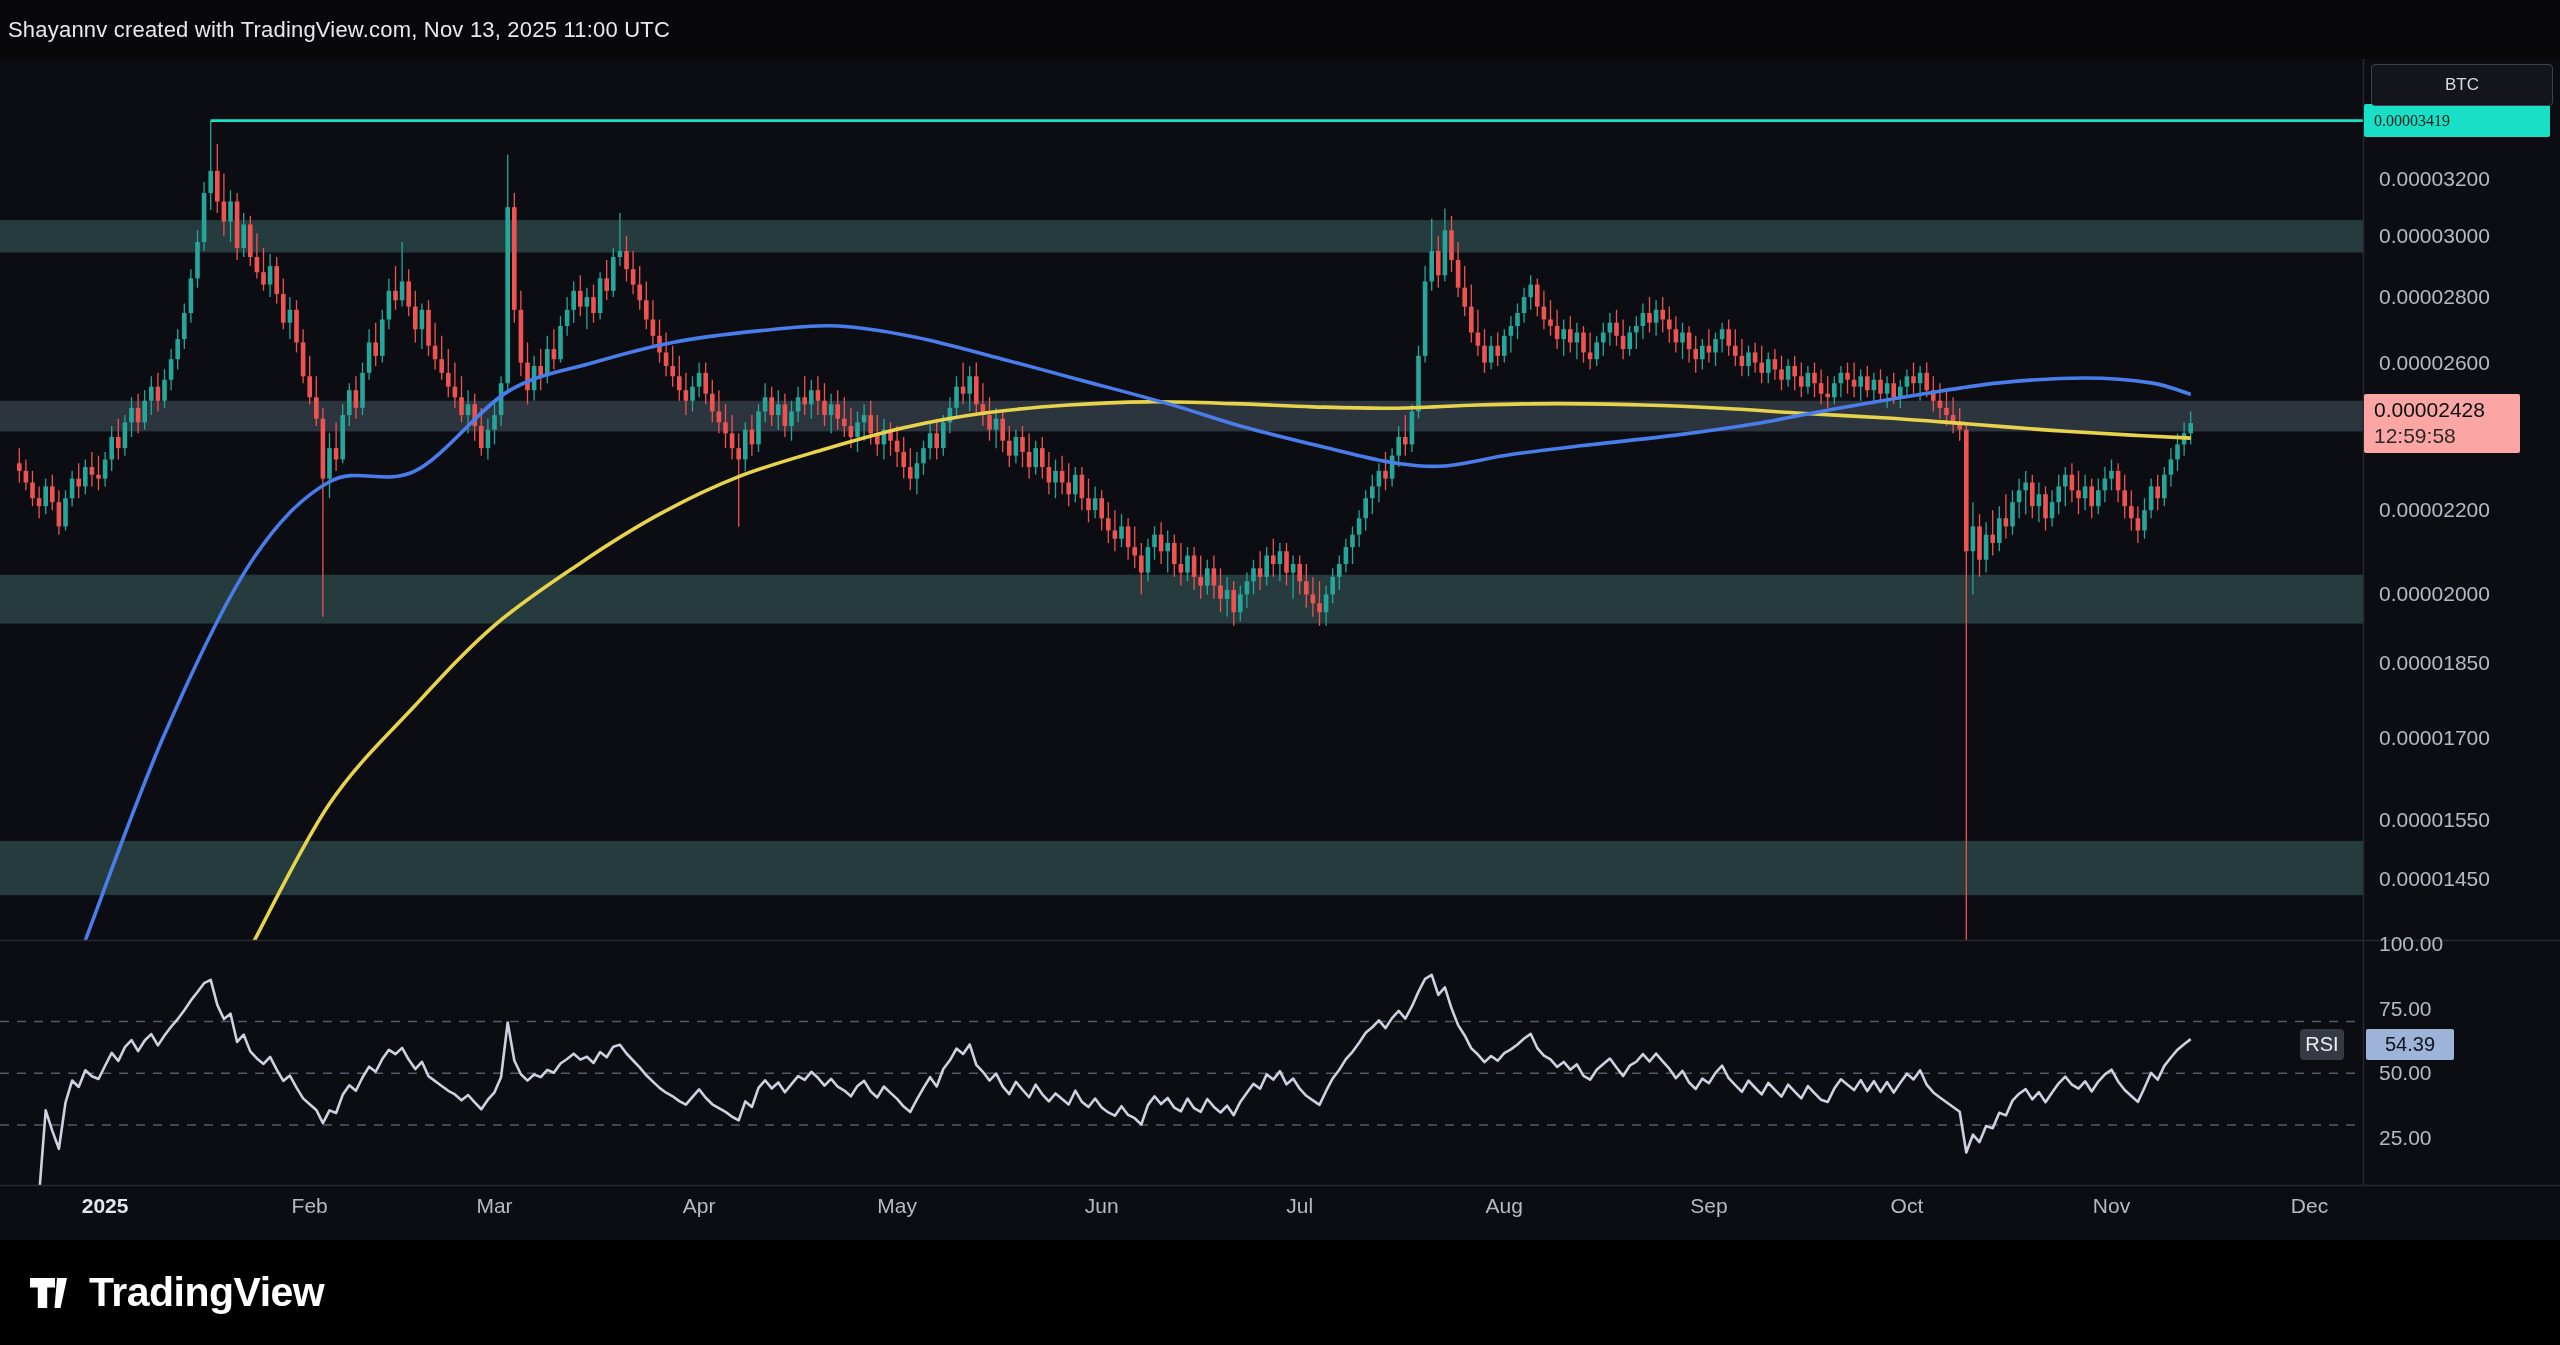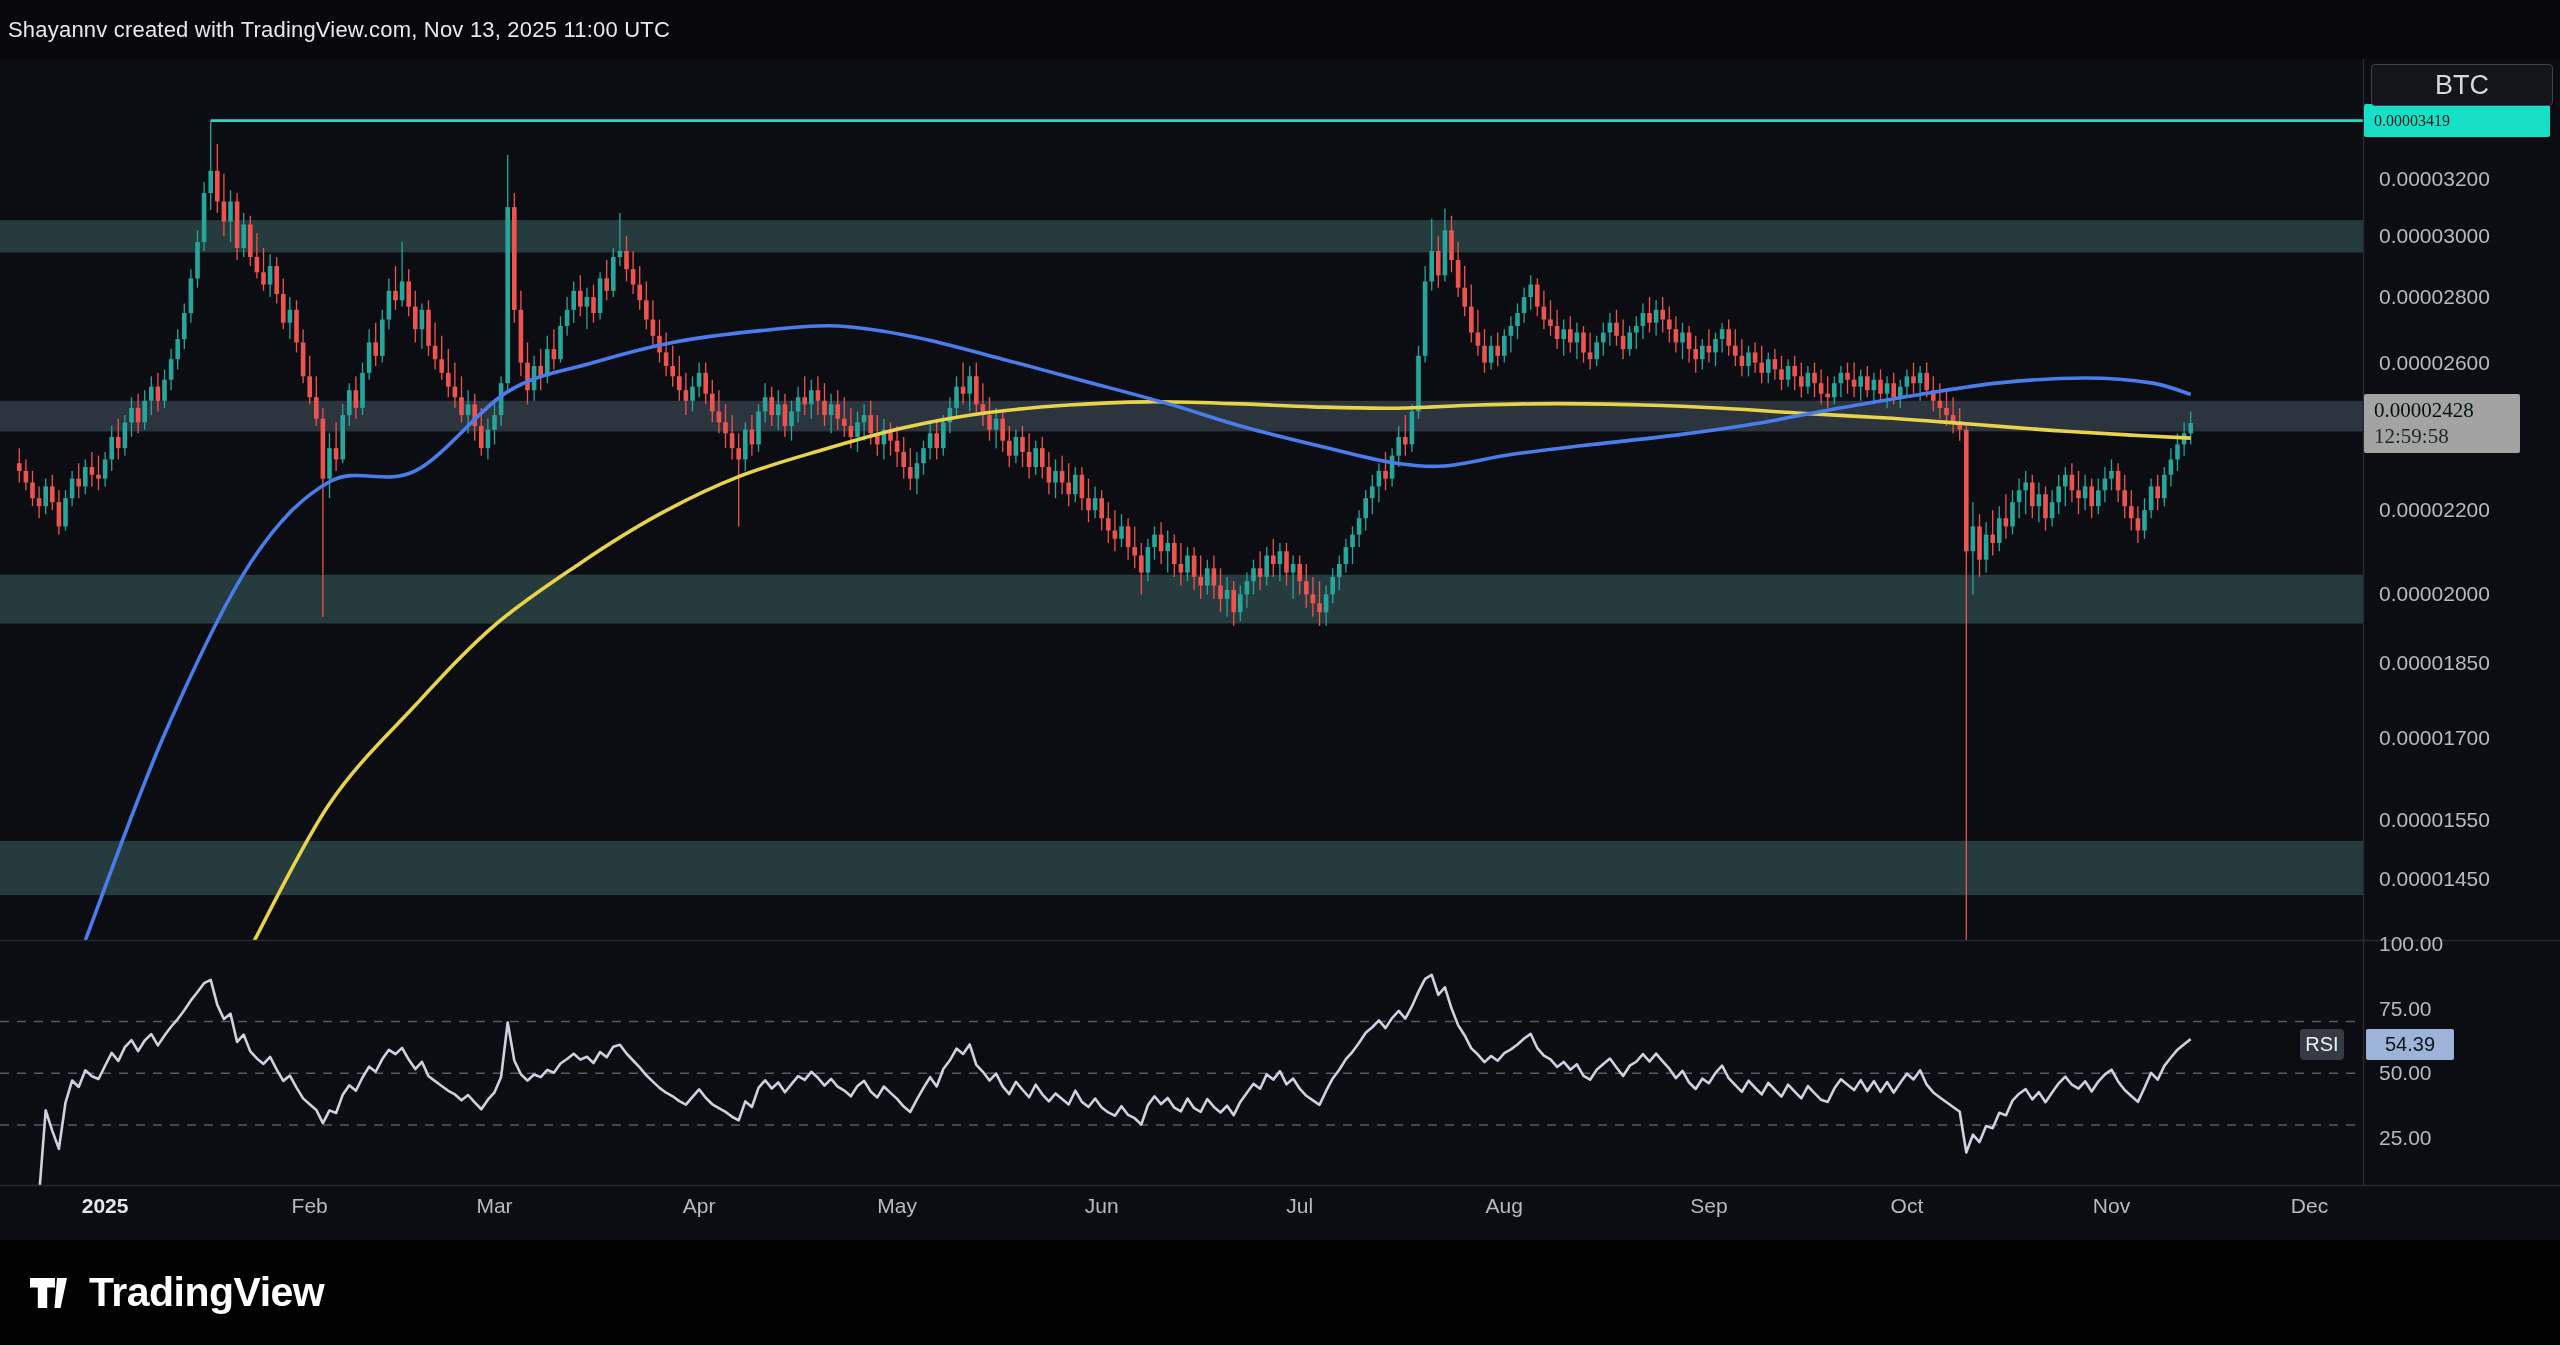--- a/index.html
+++ b/index.html
@@ -10,21 +10,21 @@
   }
   .topbar{
     position:absolute;top:0;left:0;width:2560px;height:59px;background:#08080a;
     display:flex;align-items:center;padding-left:8px;box-sizing:border-box;
     color:#e8e9ec;font-size:22px;letter-spacing:.2px;z-index:5;
   }
   #chart-svg{position:absolute;top:0;left:0;z-index:1;}
   .symbol-box{
     position:absolute;top:64px;right:7px;width:180px;height:40px;z-index:6;
     border:1px solid #3c414c;border-radius:4px;background:#13151b;
-    color:#d6d9e0;font-size:27px;display:flex;align-items:center;justify-content:center;
+    color:#d6d9e0;font-size:17px;display:flex;align-items:center;justify-content:center;
   }
   .level-badge{
     position:absolute;left:2364px;width:186px;height:33px;z-index:4;
     display:flex;align-items:center;padding-left:10px;box-sizing:border-box;
     color:#04201a;font-size:16px;border-radius:2px;font-family:Liberation Serif, serif;
   }
   .price-badge{
     position:absolute;left:2364px;width:156px;z-index:4;border-radius:2px;
     color:#03120e;font-size:21px;padding:3px 0 4px 10px;box-sizing:border-box;line-height:26px;
   }
@@ -775,21 +775,21 @@
   </svg>
 
 <div class="symbol-box">
   <span>BTC</span>
 </div>
 
 <div class="level-badge" id="level-badge" style="top: 104.147px; background: rgb(24, 224, 198);">
   <span>0.00003419</span>
 </div>
 
-<div class="price-badge" id="price-badge" style="top: 394.052px; background: #a3a3a3; font-family: Liberation Serif, serif;">
+<div class="price-badge" id="price-badge" style="top: 394.052px; background: #fca5a5;">
   <div>0.00002428</div>
   <div class="countdown">12:59:58</div>
 </div>
 
 <div class="rsi-chip-label" id="rsi-chip-label" style="top: 1029.34px;">
   <span>RSI</span>
 </div>
 <div class="rsi-chip-value" id="rsi-chip-value" style="top: 1029.34px;">
   <span>54.39</span>
 </div>

